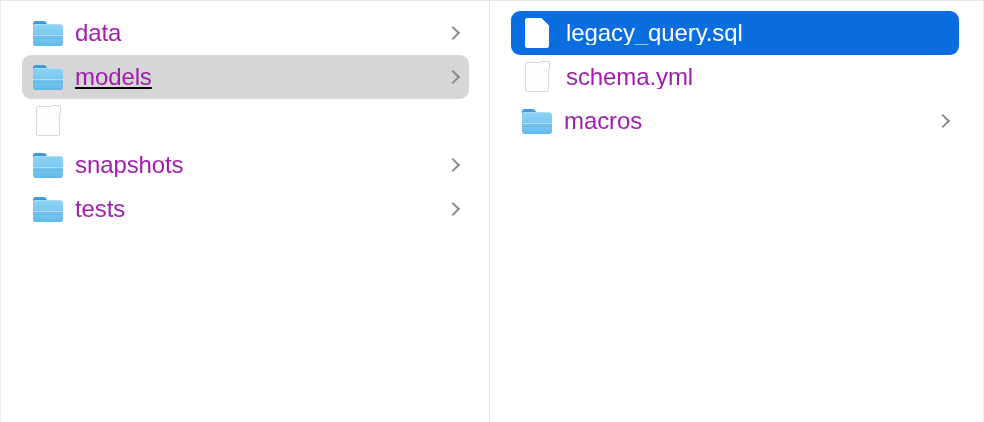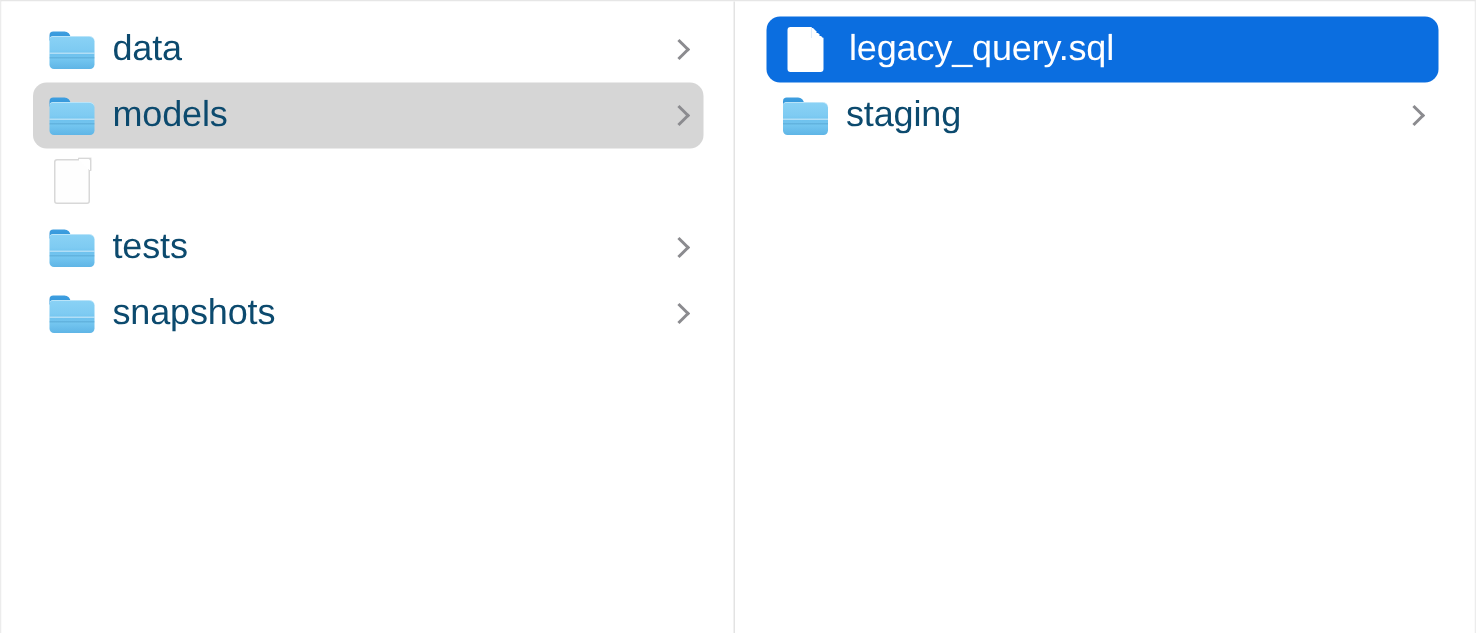--- a/index.html
+++ b/index.html
@@ -50,21 +50,21 @@
     padding: 0 12px 0 11px;
     border-radius: 9px;
     cursor: default;
     user-select: none;
   }
 
   .column-right .row {
     margin: 0 24px 0 21px;
   }
 
-  .row.sel-gray { background: #d6d6d6; }
+  .row.sel-gray { background: #d6d6d6; text-decoration: underline; }
   .row.sel-blue { background: #0b6ee0; }
 
   
   .icon {
     position: relative;
     flex: 0 0 auto;
     width: 29px;
     height: 26px;
     margin-right: 13px;
   }
@@ -137,21 +137,21 @@
     border-top-color: transparent;
     border-right-color: transparent;
   }
 
   
   .label {
     flex: 1 1 auto;
     font-size: 24px;
     line-height: 1;
     letter-spacing: -0.1px;
-    color: #0c4a6e;
+    color: #a21caf;
     white-space: nowrap;
     overflow: hidden;
     text-overflow: ellipsis;
   }
   .sel-blue .label { color: #ffffff; }
 
   
   .chevron {
     flex: 0 0 auto;
     width: 9px;
@@ -205,50 +205,59 @@
         </span>
         <span class="chevron hidden"></span>
       </div>
       <div class="row">
         <span class="icon icon-folder">
           <span class="tab"></span>
           <span class="body"></span>
           <span class="band"></span>
           <span class="band2"></span>
         </span>
+        <span class="label">snapshots</span>
+        <span class="chevron"></span>
+      </div>
+      <div class="row">
+        <span class="icon icon-folder">
+          <span class="tab"></span>
+          <span class="body"></span>
+          <span class="band"></span>
+          <span class="band2"></span>
+        </span>
         <span class="label">tests</span>
-        <span class="chevron"></span>
-      </div>
-      <div class="row">
-        <span class="icon icon-folder">
-          <span class="tab"></span>
-          <span class="body"></span>
-          <span class="band"></span>
-          <span class="band2"></span>
-        </span>
-        <span class="label">snapshots</span>
         <span class="chevron"></span>
       </div>
     </div>
 
   <div class="column column-right">
       <div class="row sel-blue">
         <span class="icon icon-doc">
           <span class="page"></span>
           <span class="fold"></span>
           <span class="fold-edge"></span>
         </span>
         <span class="label">legacy_query.sql</span>
         <span class="chevron hidden"></span>
       </div>
       <div class="row">
-        <span class="icon icon-folder">
-          <span class="tab"></span>
-          <span class="body"></span>
-          <span class="band"></span>
-          <span class="band2"></span>
-        </span>
-        <span class="label">staging</span>
+        <span class="icon icon-doc">
+          <span class="page"></span>
+          <span class="fold"></span>
+          <span class="fold-edge"></span>
+        </span>
+        <span class="label">schema.yml</span>
+        <span class="chevron hidden"></span>
+      </div>
+      <div class="row">
+        <span class="icon icon-folder">
+          <span class="tab"></span>
+          <span class="body"></span>
+          <span class="band"></span>
+          <span class="band2"></span>
+        </span>
+        <span class="label">macros</span>
         <span class="chevron"></span>
       </div>
     </div>
 
 </div>
 
 </body></html>

